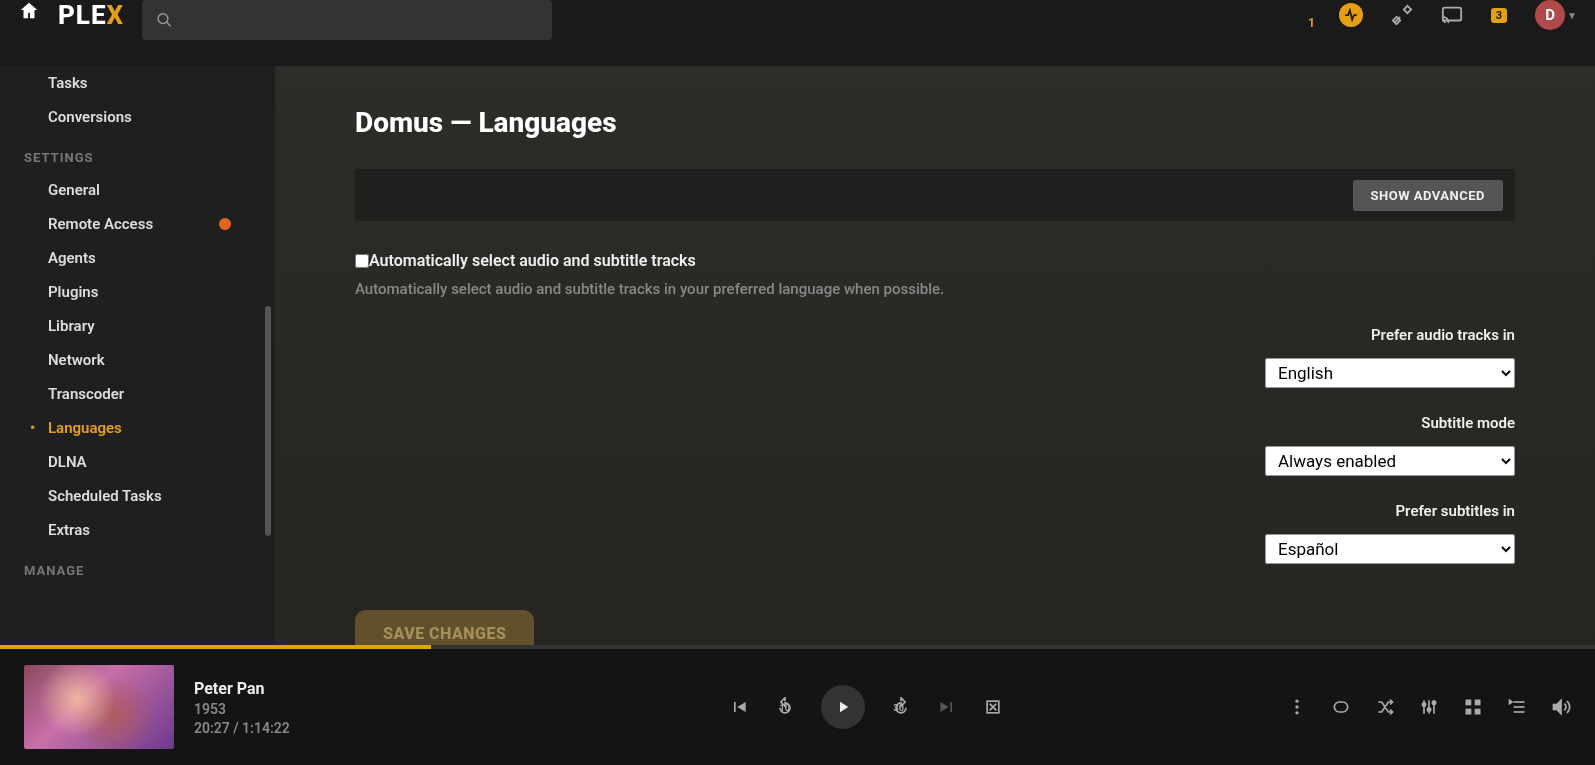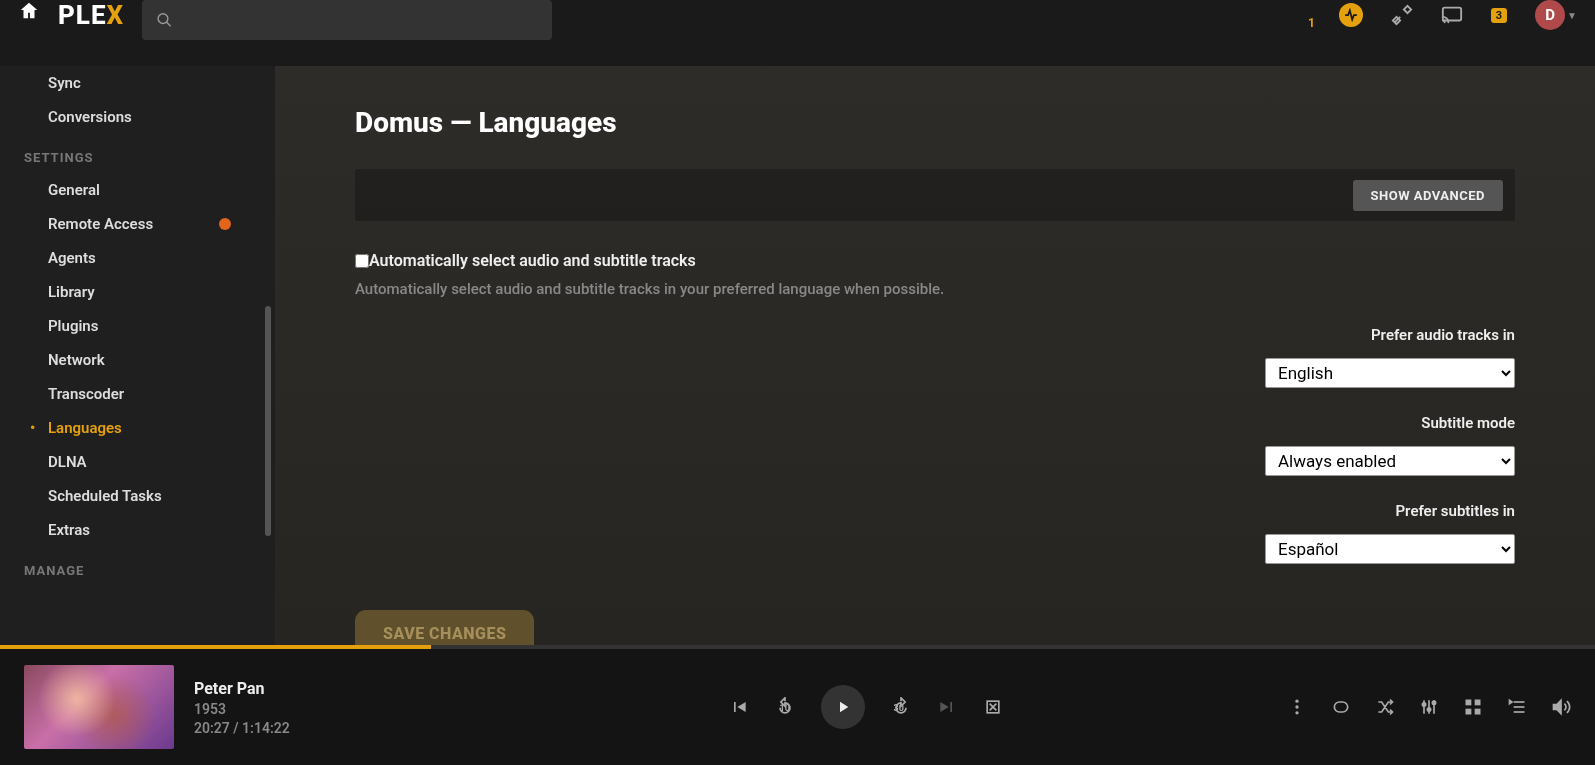--- a/index.html
+++ b/index.html
@@ -111,40 +111,40 @@
     <div class="avatar-wrap">
       <div class="avatar">D</div>
       <span class="caret">▼</span>
     </div>
   </div>
 </div>
 
 <div class="body">
   <div class="sidebar">
     <div id="status-list">
-        <div class="sb-item">Sync</div>
+        <div class="sb-item">Tasks</div>
         <div class="sb-item">Conversions</div>
       </div>
     <div class="sb-header">SETTINGS</div>
     <div id="settings-list">
         <div class="sb-item" style="position: relative;">
           <span>General</span>
         </div>
         <div class="sb-item" style="position: relative;">
           <span>Remote Access</span>
           <span class="warn-dot"></span>
         </div>
         <div class="sb-item" style="position: relative;">
           <span>Agents</span>
         </div>
         <div class="sb-item" style="position: relative;">
+          <span>Plugins</span>
+        </div>
+        <div class="sb-item" style="position: relative;">
           <span>Library</span>
-        </div>
-        <div class="sb-item" style="position: relative;">
-          <span>Plugins</span>
         </div>
         <div class="sb-item" style="position: relative;">
           <span>Network</span>
         </div>
         <div class="sb-item" style="position: relative;">
           <span>Transcoder</span>
         </div>
         <div class="sb-item active" style="position: relative;">
           <span class="bullet">•</span>
           <span>Languages</span>

